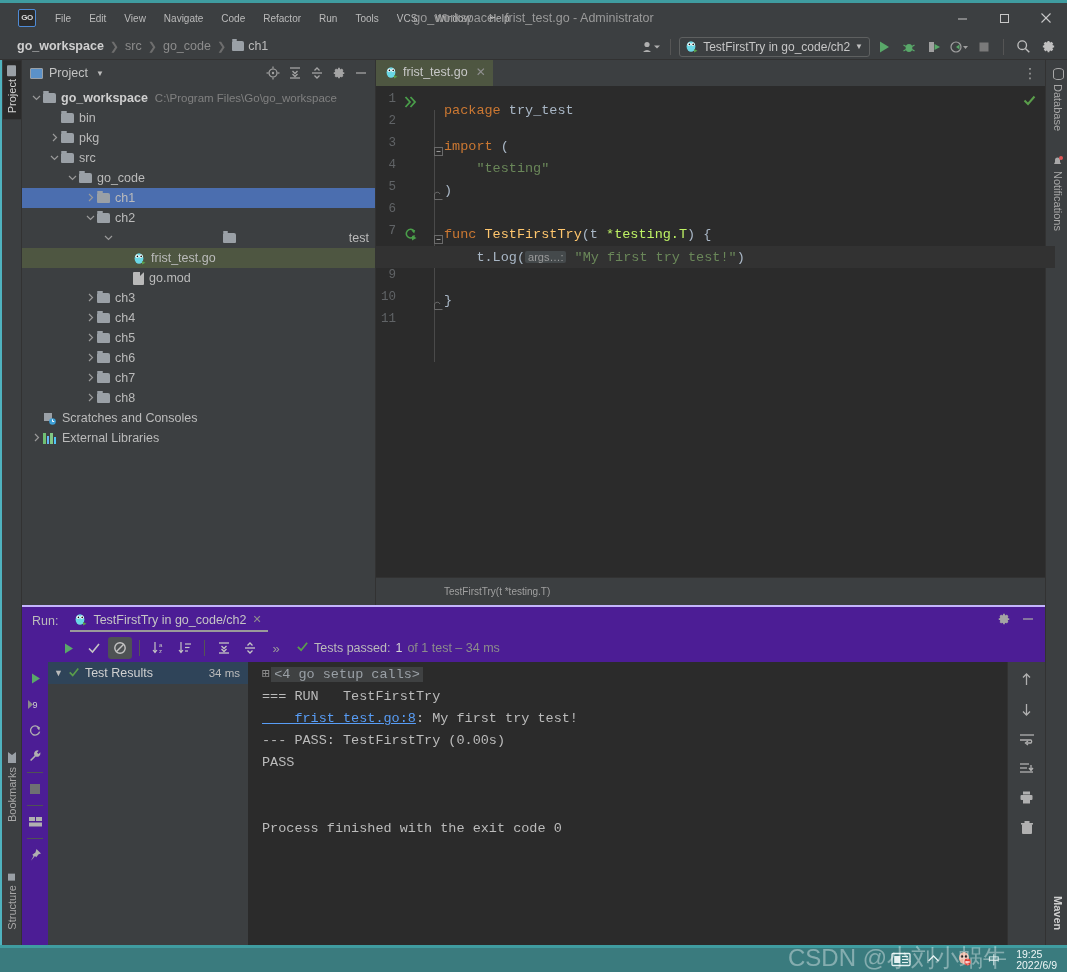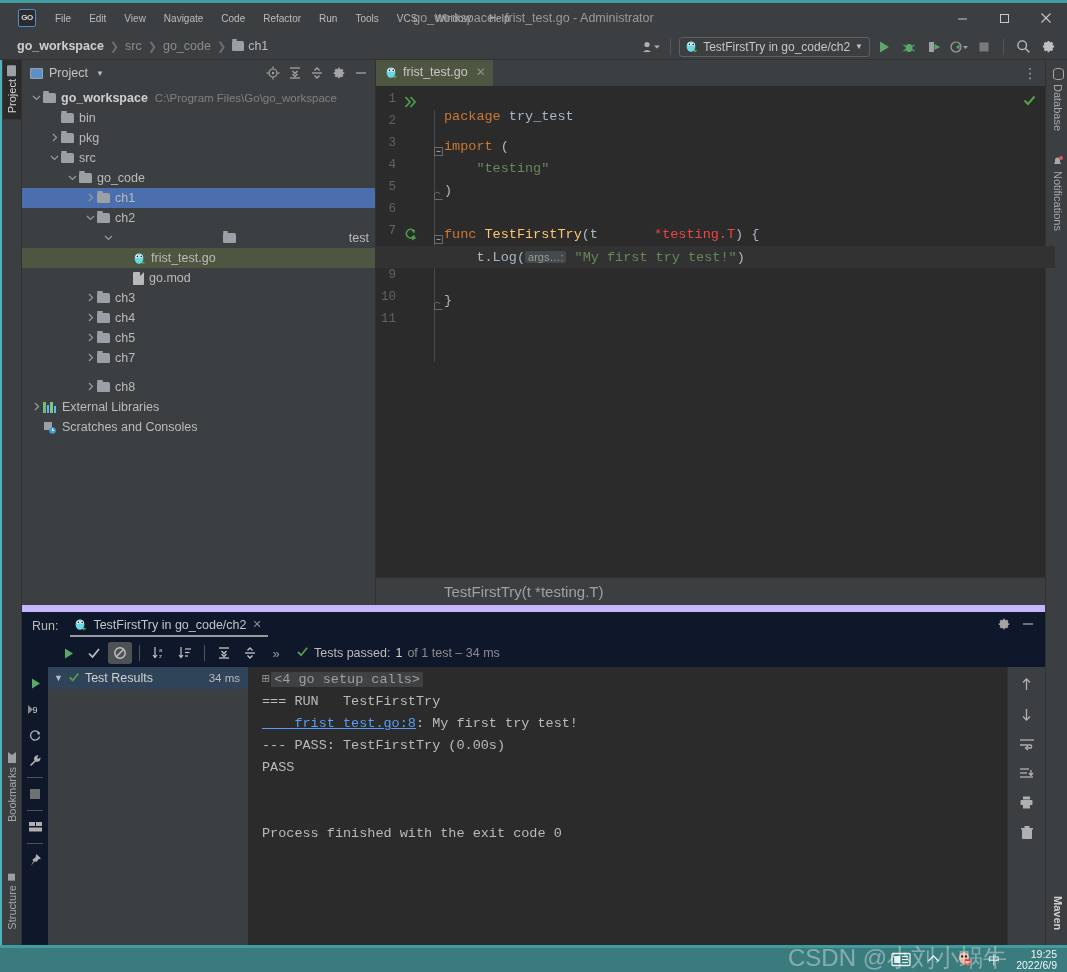--- a/index.html
+++ b/index.html
@@ -108,29 +108,29 @@
   .tabs-right { margin-left:auto; display:flex; align-items:center; padding-right:8px; color:#a4a4a4;}
   .code-area { position:absolute; left:0; top:26px; right:0; bottom:28px; background:#2b2b2b; display:flex; }
   .gutter { width:58px; position:relative; flex:0 0 58px; }
   .gnum { position:absolute; right:38px; font-family:"Liberation Mono", monospace; font-size:12.5px; color:#606366; text-align:right; width:22px;}
   .gico { position:absolute; left:28px; }
   .fold-col { width:10px; position:relative; flex:0 0 10px; }
   .code { position:relative; flex:1; font-family:"Liberation Mono", monospace; font-size:13.5px; line-height:22px; }
   .cl { position:absolute; left:0; white-space:pre; }
   .hl-line { position:absolute; left:-68px; right:-10px; height:22px; background:#323232; }
   .kw { color:#cc7832; } .pkg { color:#a9b7c6; } .str { color:#6a8759; } .fn { color:#ffc66d; }
-  .typ { color:#ef4444;margin-left:48px; } .plain { color:#a9b7c6; }
+  .typ { color:#bef264; } .plain { color:#a9b7c6; }
   .hint { background:#44494b; color:#9a9a9a; font-size:11px; padding:0 3px; border-radius:2px; font-family:"Liberation Sans",sans-serif;}
   .vline { position:absolute; left:0; top:0; bottom:0; width:1px; background:#4a4a4a; }
   .ed-status { position:absolute; left:0; bottom:0; right:0; height:28px; background:#3c3f41;
                border-top:1px solid #323232; display:flex; align-items:center; }
-  .ed-status .bc { margin-left:68px; font-size:15px; color:#a0a0a0; }
+  .ed-status .bc { margin-left:68px; font-size:10px; color:#a0a0a0; }
 
   
-  .runpanel { position:absolute; left:22px; top:605px; right:22px; height:348px; background:#0f172a; border-top:7px solid #c4b5fd;}
+  .runpanel { position:absolute; left:22px; top:605px; right:22px; height:348px; background:#4c1d95; border-top:2px solid #c4b5fd;}
   .run-head { height:27px; display:flex; align-items:center; padding-left:10px; position:relative;}
   .run-lbl { color:#bbbbbb; font-size:12.5px; margin-right:12px;}
   .run-tab { display:flex; align-items:center; gap:6px; font-size:12.5px; color:#c5c5c5; padding:3px 6px 3px 4px;
              border-bottom:2px solid #9a9a9a;}
   .run-head-icons { position:absolute; right:10px; display:flex; gap:10px; align-items:center; color:#a4a4a4;}
   .run-toolbar { height:28px; display:flex; align-items:center; gap:2px; padding-left:34px; }
   .rt-ic { width:24px; height:22px; display:flex; align-items:center; justify-content:center; color:#b4b4b4; border-radius:3px;}
   .rt-ic.on { background:#4e5254; }
   .rt-sep { width:1px; height:16px; background:#555; margin:0 5px;}
   .passed { font-size:12.5px; color:#bbbbbb; margin-left:6px; display:flex; align-items:center; gap:5px;}
@@ -147,21 +147,21 @@
              font-size:13.5px; line-height:22px; color:#bbbbbb; padding:2px 0 0 14px; }
   .cline { white-space:pre; }
   .setup { background:#3f4142; color:#9aa0a6; padding:0 3px; }
   .link { color:#589df6; text-decoration:underline; }
   .console-right { width:38px; flex:0 0 38px; background:#3c3f41; display:flex; flex-direction:column;
                    align-items:center; padding-top:10px; gap:12px; color:#b0b0b0; border-left:1px solid #323232;}
 
   
   .taskbar { position:absolute; left:0; bottom:0; width:1067px; height:24px; background:#3a7b7e; display:flex; align-items:center;}
   .tb-items { margin-left:auto; display:flex; align-items:center; gap:16px; padding-right:10px; color:#e6f2f2; font-size:11px;}
-  .clock { text-align:right; line-height:11px; font-size:10.5px; color:#eef6f6;}
+  .clock { text-align:left; line-height:11px; font-size:10.5px; color:#eef6f6;}
   .watermark {
     position:absolute; right:60px; bottom:-2px; font-size:24px; color:rgba(255,255,255,.38);
     font-family:"Liberation Sans", sans-serif; white-space:nowrap; pointer-events:none;
   }
   .bottom-accent{ position:absolute; left:0; bottom:24px; width:1067px; height:3px; background:#3f9ca0;}
   .check { color:#5a9e4b; }
 </style>
 </head>
 <body>
 
@@ -457,50 +457,57 @@
               <path d="M3 1 L6.5 4.5 L3 8" fill="none" stroke="#9a9a9a" stroke-width="1.2"></path>
             </svg></span>
           <span class="folder"></span>
           <span class="lbl">ch5</span>
         </div>
         <div class="row" style="padding-left: 62px;">
           <span class="arrow"><svg width="9" height="9" viewBox="0 0 9 9">
               <path d="M3 1 L6.5 4.5 L3 8" fill="none" stroke="#9a9a9a" stroke-width="1.2"></path>
             </svg></span>
           <span class="folder"></span>
+          <span class="lbl">ch6</span>
+        </div>
+        <div class="row" style="padding-left: 62px;">
+          <span class="arrow"><svg width="9" height="9" viewBox="0 0 9 9">
+              <path d="M3 1 L6.5 4.5 L3 8" fill="none" stroke="#9a9a9a" stroke-width="1.2"></path>
+            </svg></span>
+          <span class="folder"></span>
           <span class="lbl">ch7</span>
         </div>
-        <div class="row" style="padding-left: 62px; margin-top: 9px;">
+        <div class="row" style="padding-left: 62px;">
           <span class="arrow"><svg width="9" height="9" viewBox="0 0 9 9">
               <path d="M3 1 L6.5 4.5 L3 8" fill="none" stroke="#9a9a9a" stroke-width="1.2"></path>
             </svg></span>
           <span class="folder"></span>
           <span class="lbl">ch8</span>
+        </div>
+        <div class="row" style="padding-left: 8px;">
+          <span class="arrow"></span>
+          <span style="width: 14px; height: 13px; margin-right: 5px; flex: 0 0 14px; display: block;"><svg width="14" height="13" viewBox="0 0 14 13">
+              <path d="M1 1 h8 v8 h-8z" fill="#9aa0a6"></path>
+              <circle cx="9.5" cy="9.5" r="3.3" fill="#3d9fd6"></circle>
+              <line x1="9.5" y1="9.5" x2="9.5" y2="7.4" stroke="#fff" stroke-width="1"></line>
+              <line x1="9.5" y1="9.5" x2="11.2" y2="9.5" stroke="#fff" stroke-width="1"></line>
+            </svg></span>
+          <span class="lbl">Scratches and Consoles</span>
         </div>
         <div class="row" style="padding-left: 8px;">
           <span class="arrow"><svg width="9" height="9" viewBox="0 0 9 9">
               <path d="M3 1 L6.5 4.5 L3 8" fill="none" stroke="#9a9a9a" stroke-width="1.2"></path>
             </svg></span>
           <span class="lib-ic">
             <i style="height:11px;background:#6fbf73"></i>
             <i style="height:8px;background:#64b5f6"></i>
             <i style="height:11px;background:#81c784"></i>
             <i style="height:7px;background:#4fc3f7"></i>
           </span>
           <span class="lbl">External Libraries</span>
-        </div>
-        <div class="row" style="padding-left: 8px;">
-          <span class="arrow"></span>
-          <span style="width: 14px; height: 13px; margin-right: 5px; flex: 0 0 14px; display: block;"><svg width="14" height="13" viewBox="0 0 14 13">
-              <path d="M1 1 h8 v8 h-8z" fill="#9aa0a6"></path>
-              <circle cx="9.5" cy="9.5" r="3.3" fill="#3d9fd6"></circle>
-              <line x1="9.5" y1="9.5" x2="9.5" y2="7.4" stroke="#fff" stroke-width="1"></line>
-              <line x1="9.5" y1="9.5" x2="11.2" y2="9.5" stroke="#fff" stroke-width="1"></line>
-            </svg></span>
-          <span class="lbl">Scratches and Consoles</span>
         </div>
       </div>
   </div>
 
   <div class="editor">
     <div class="tabs">
       <div class="tab">
         <span class="gopher">
           <svg width="13" height="13" viewBox="0 0 13 13">
             <ellipse cx="6" cy="6.5" rx="4.4" ry="5.2" fill="#6ad7e5"></ellipse>
@@ -543,21 +550,21 @@
               <rect x="4.4" y="9.4" width="4.2" height="1.4" fill="#d79a20"></rect>
               <rect x="5" y="11.2" width="3" height="1.3" fill="#d79a20"></rect>
             </svg></div>
           <div class="gnum" style="top: 182px;">9</div>
           <div class="gnum" style="top: 204px;">10</div>
           <div class="gnum" style="top: 226px;">11</div>
         </div>
       <div class="fold-col"></div>
       <div class="code" id="code">
         <div class="vline" style="left:-10px; top:24px; height:252px;"></div>
-      <div class="cl" style="top: 20px;"><span class="kw">package</span><span class="plain"> </span><span class="pkg">try_test</span></div>
+      <div class="cl" style="top: 14px;"><span class="kw">package</span><span class="plain"> </span><span class="pkg">try_test</span></div>
           <div class="cl" style="top: 28px;"></div>
           <div style="position: absolute; left: -10px; top: 56px; width: 9px; height: 9px;"><svg width="9" height="9" viewBox="0 0 9 9">
               <rect x="0.5" y="0.5" width="8" height="8" fill="none" stroke="#6a6a6a"></rect>
               <line x1="2.5" y1="4.5" x2="6.5" y2="4.5" stroke="#9a9a9a"></line>
             </svg></div>
           <div class="cl" style="top: 50px;"><span class="kw">import</span><span class="plain"> (</span></div>
           <div class="cl" style="top: 72px;"><span class="str">    "testing"</span></div>
           <div style="position: absolute; left: -10px; top: 100px; width: 9px; height: 9px;"><svg width="9" height="9" viewBox="0 0 9 9">
               <path d="M8.5 8.5 L0.5 8.5 L0.5 3 A3 3 0 0 1 6 3" fill="none" stroke="#6a6a6a"></path>
             </svg></div>

